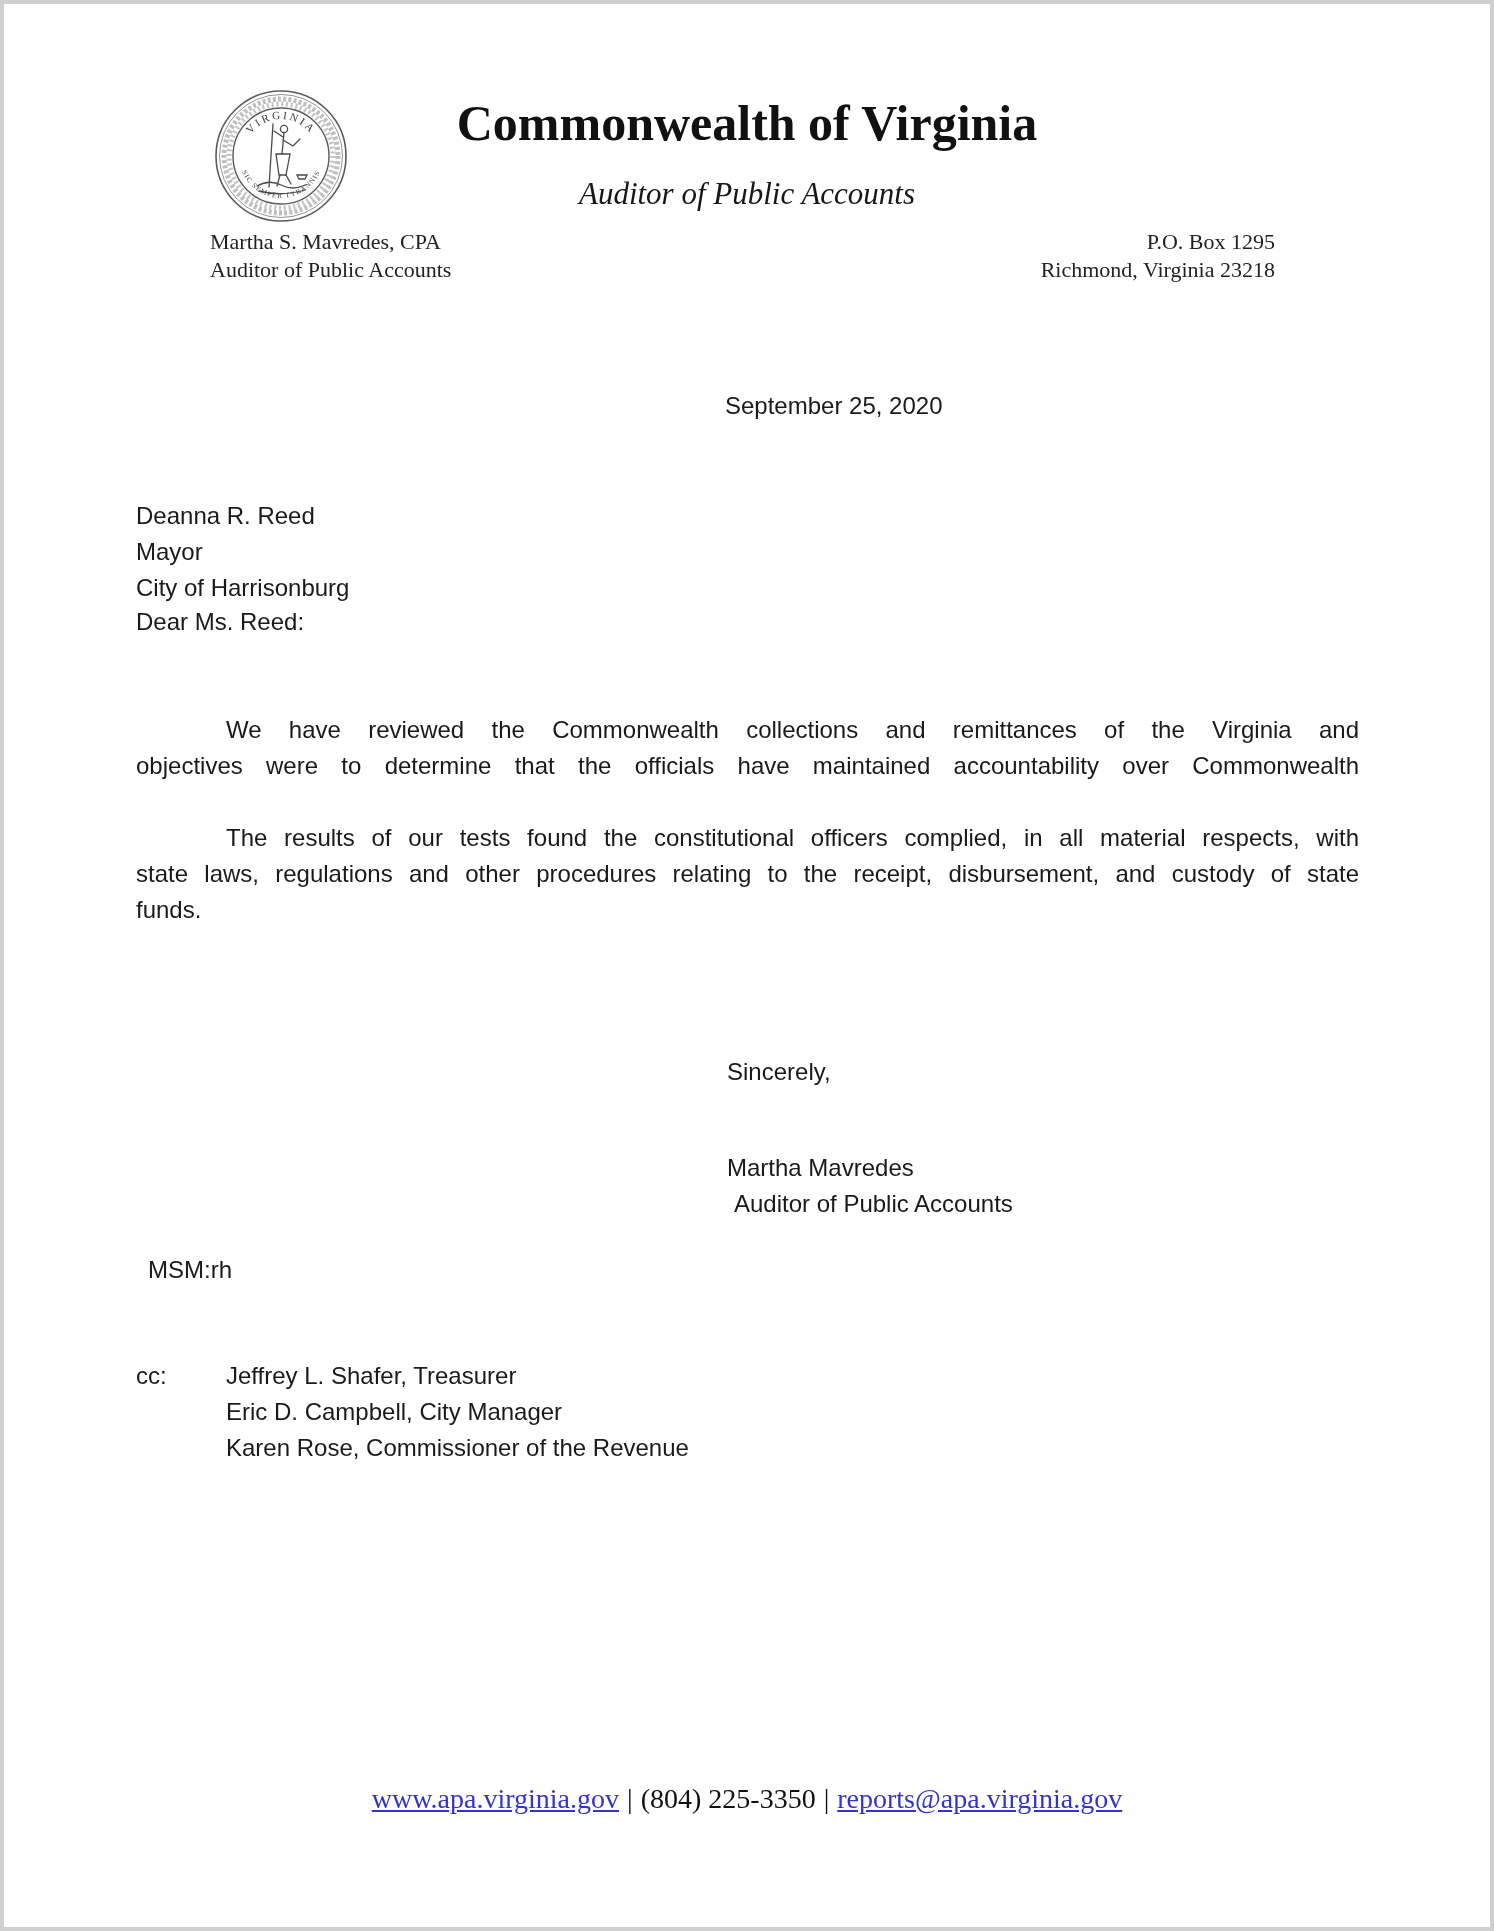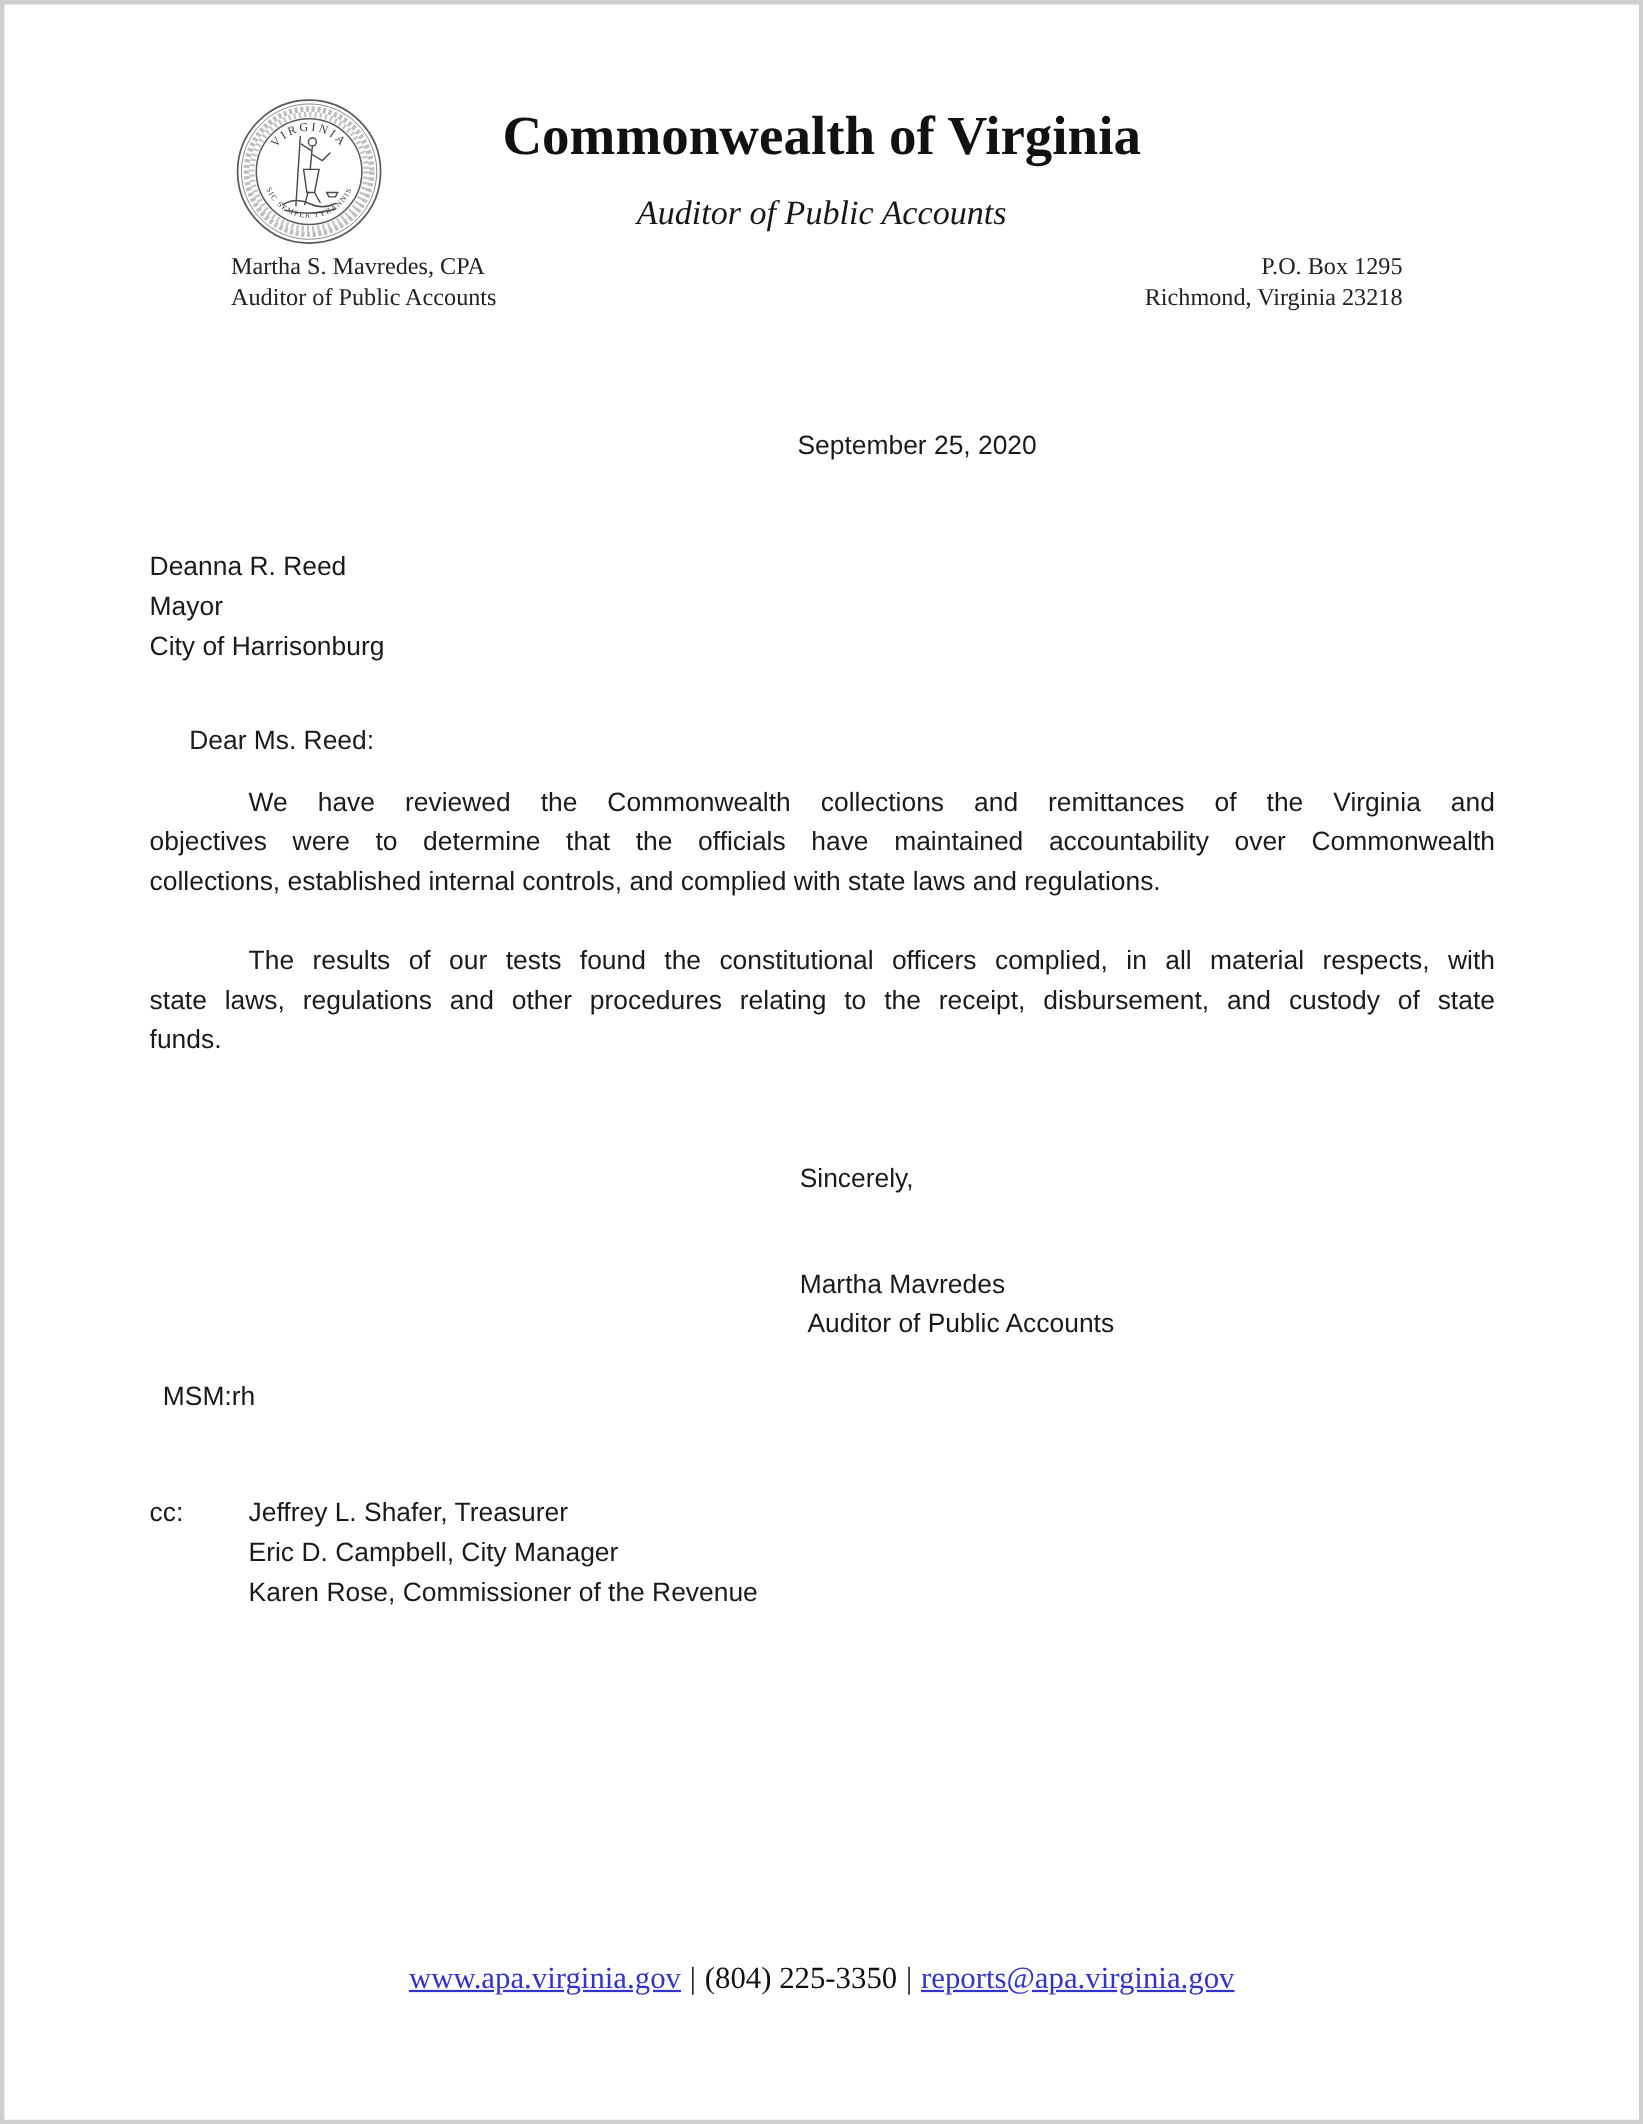--- a/index.html
+++ b/index.html
@@ -34,21 +34,21 @@
   }
   .addr-block{
     position:absolute;right:219px;top:228px;
     text-align:right;
     font-family:"Liberation Serif", serif;
     font-size:22px;line-height:28px;color:#222;
   }
   
   .date-line{position:absolute;left:725px;top:389px;font-size:24px;line-height:34px;}
   .recipient{position:absolute;left:136px;top:498px;font-size:24px;line-height:36px;}
-  .salutation{position:absolute;left:136px;top:656px;font-size:24px;line-height:36px;margin-left:36px;}
+  .salutation{position:absolute;left:136px;top:604px;font-size:24px;line-height:36px;}
   .body-text{position:absolute;left:136px;top:712px;width:1223px;font-size:24px;}
   .body-text .ln{line-height:36px;white-space:pre-wrap;}
   .body-text .just{text-align:justify;text-align-last:justify;}
   .body-text .indent{padding-left:90px;}
   .para-gap{height:36px;}
   .closing-val{position:absolute;left:727px;top:1054px;font-size:24px;line-height:36px;}
   .signer{position:absolute;left:727px;top:1150px;font-size:24px;line-height:36px;}
   .signer .title-line{padding-left:7px;}
   .reference{position:absolute;left:136px;top:1252px;font-size:24px;line-height:36px;margin-left:12px;}
   .cc-block{position:absolute;left:136px;top:1358px;font-size:24px;line-height:36px;display:flex;}
@@ -120,21 +120,20 @@
     <div>Mayor</div>
     <div>City of Harrisonburg</div>
   </div>
 
   <div class="salutation">Dear Ms. Reed:</div>
 
   <div class="body-text">
     <div>
       <div class="ln just indent">We have reviewed the Commonwealth collections and remittances of the Virginia and</div>
       <div class="ln just">objectives were to determine that the officials have maintained accountability over Commonwealth</div>
-      <div class="ln">collections, established internal controls, and complied with state laws and regulations.</div>
     </div>
     <div class="para-gap"></div>
     <div>
       <div class="ln just indent">The results of our tests found the constitutional officers complied, in all material respects, with</div>
       <div class="ln just">state laws, regulations and other procedures relating to the receipt, disbursement, and custody of state</div>
       <div class="ln">funds.</div>
     </div>
   </div>
 
   <div class="closing-val">Sincerely,</div>

